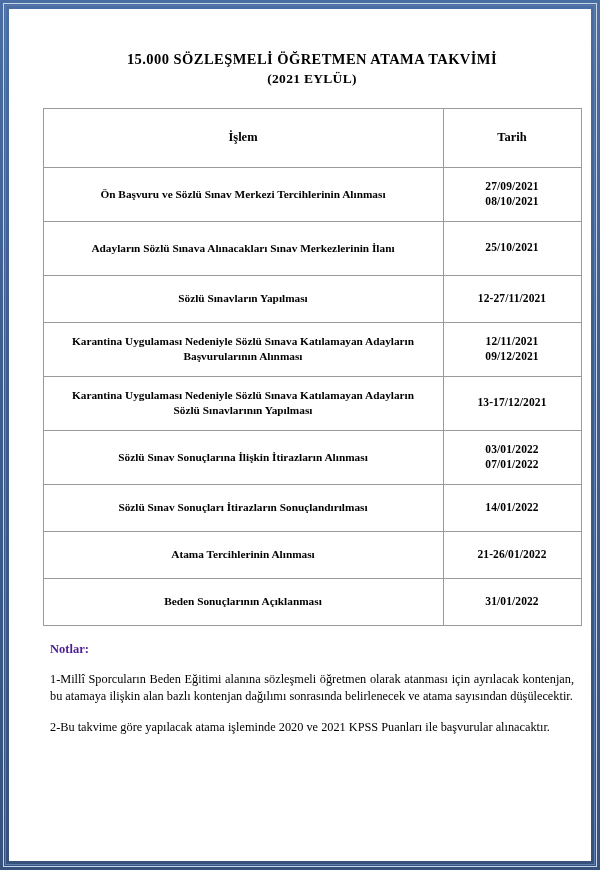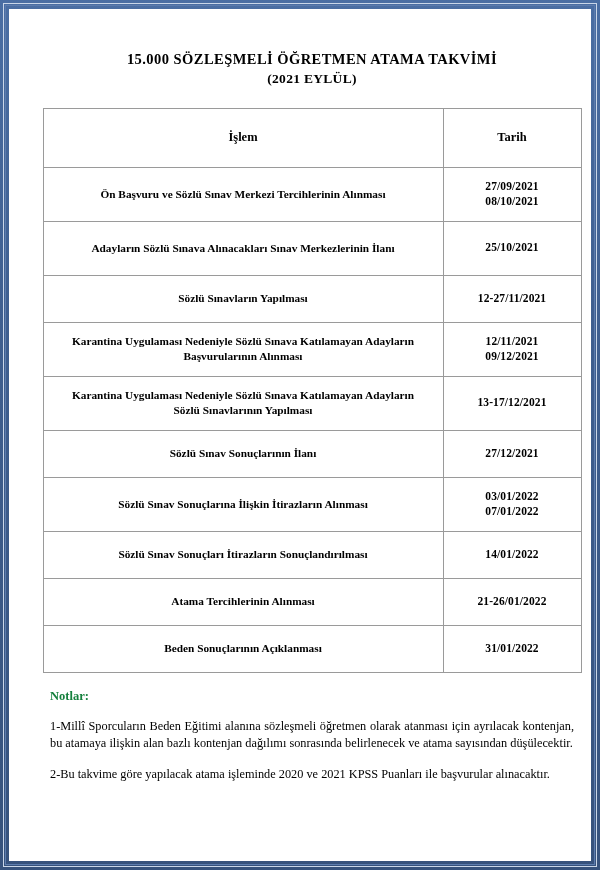--- a/index.html
+++ b/index.html
@@ -100,21 +100,21 @@
   }
 
   
   #notes-section{
     width:524px;
     margin:16px auto 0 auto;
   }
   #notes-heading{
     font-weight:bold;
     font-size:12.5px;
-    color:#15803d;
+    color:#4c1d95;
     margin:0 0 14px 0;
   }
   .note-paragraph{
     font-size:12.3px;
     color:#000;
     line-height:1.42;
     text-align:justify;
     margin:0 0 14px 0;
   }
   .note-paragraph:last-child{margin-bottom:0;}
@@ -159,24 +159,20 @@
           </tr>
           <tr class="tall">
             <td class="op-cell">Karantina Uygulaması Nedeniyle Sözlü Sınava Katılamayan Adayların Başvurularının Alınması</td>
             <td class="date-cell">12/11/2021
 09/12/2021</td>
           </tr>
           <tr class="tall">
             <td class="op-cell">Karantina Uygulaması Nedeniyle Sözlü Sınava Katılamayan Adayların Sözlü Sınavlarının Yapılması</td>
             <td class="date-cell">13-17/12/2021</td>
           </tr>
-          <tr>
-            <td class="op-cell">Sözlü Sınav Sonuçlarının İlanı</td>
-            <td class="date-cell">27/12/2021</td>
-          </tr>
           <tr class="tall">
             <td class="op-cell">Sözlü Sınav Sonuçlarına İlişkin İtirazların Alınması</td>
             <td class="date-cell">03/01/2022
 07/01/2022</td>
           </tr>
           <tr>
             <td class="op-cell">Sözlü Sınav Sonuçları İtirazların Sonuçlandırılması</td>
             <td class="date-cell">14/01/2022</td>
           </tr>
           <tr>

